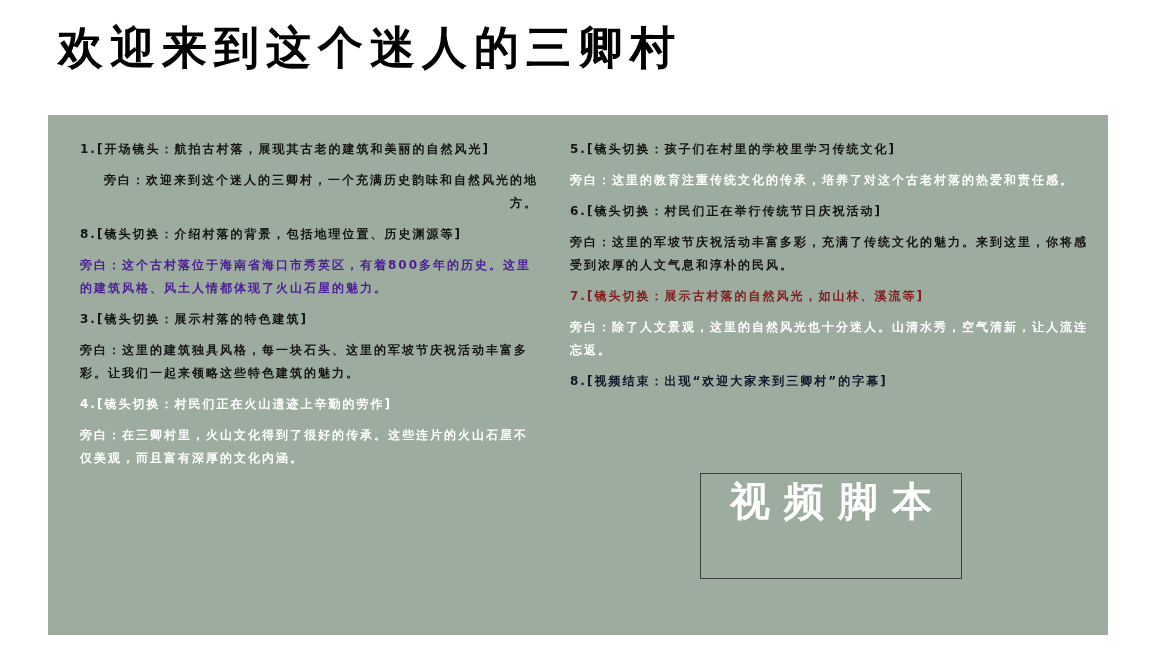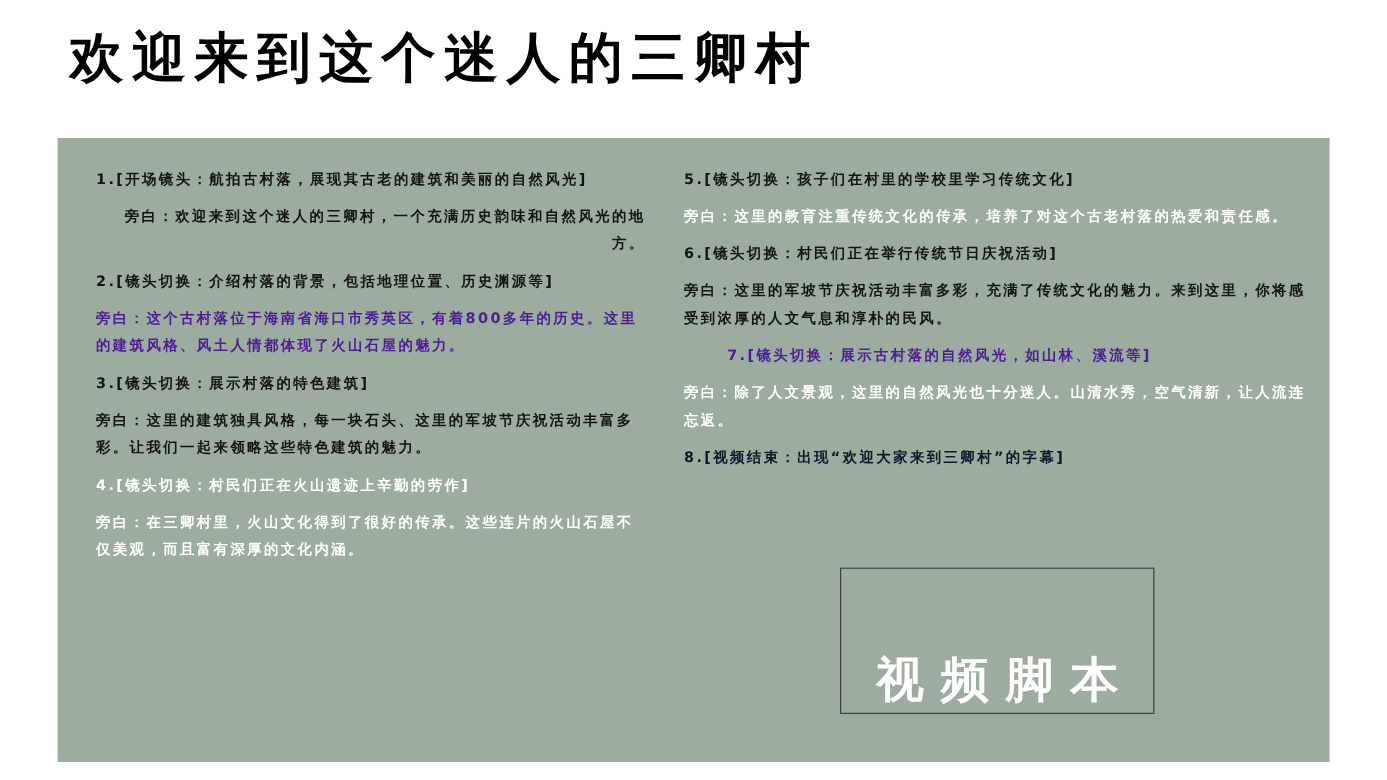--- a/index.html
+++ b/index.html
@@ -44,24 +44,24 @@
     font-weight: 600;
     margin-bottom: 8px;
     text-align: left;
   }
 
   .script-box {
     position: absolute;
     left: 652px;
     top: 358px;
     width: 262px;
-    height: 122px;
+    height: 106px;
     border: 1px solid #3f3f3f;
     display: flex;
-    align-items: flex-end;
+    align-items: flex-start;
     justify-content: center;
   }
 
   .script-box-label {
     font-size: 40px;
     font-weight: 700;
     letter-spacing: 14px;
     padding-left: 14px;
     white-space: nowrap;
   }
@@ -76,21 +76,21 @@
   <div class="script-panel" style="background-color: rgb(156, 172, 159);">
 
     <div class="col col-left">
 
       <div class="script-item">
         <p class="para" style="color: rgb(20, 20, 20);">1.[开场镜头：航拍古村落，展现其古老的建筑和美丽的自然风光]</p>
         <p class="para" style="color: rgb(20, 20, 20); text-align: right;">旁白：欢迎来到这个迷人的三卿村，一个充满历史韵味和自然风光的地方。</p>
       </div>
 
       <div class="script-item">
-        <p class="para" style="color: rgb(20, 20, 20);">2.[镜头切换：介绍村落的背景，包括地理位置、历史渊源等]</p>
+        <p class="para" style="color: rgb(20, 20, 20);">8.[镜头切换：介绍村落的背景，包括地理位置、历史渊源等]</p>
         <p class="para" style="color: #4c1d95;">旁白：这个古村落位于海南省海口市秀英区，有着800多年的历史。这里的建筑风格、风土人情都体现了火山石屋的魅力。</p>
       </div>
 
       <div class="script-item">
         <p class="para" style="color: rgb(20, 20, 20);">3.[镜头切换：展示村落的特色建筑]</p>
         <p class="para" style="color: rgb(20, 20, 20);">旁白：这里的建筑独具风格，每一块石头、这里的军坡节庆祝活动丰富多彩。让我们一起来领略这些特色建筑的魅力。</p>
       </div>
 
       <div class="script-item">
         <p class="para" style="color: rgb(255, 255, 255);">4.[镜头切换：村民们正在火山遗迹上辛勤的劳作]</p>
@@ -105,21 +105,21 @@
         <p class="para" style="color: rgb(20, 20, 20);">5.[镜头切换：孩子们在村里的学校里学习传统文化]</p>
         <p class="para" style="color: rgb(255, 255, 255);">旁白：这里的教育注重传统文化的传承，培养了对这个古老村落的热爱和责任感。</p>
       </div>
 
       <div class="script-item">
         <p class="para" style="color: rgb(20, 20, 20);">6.[镜头切换：村民们正在举行传统节日庆祝活动]</p>
         <p class="para" style="color: rgb(20, 20, 20);">旁白：这里的军坡节庆祝活动丰富多彩，充满了传统文化的魅力。来到这里，你将感受到浓厚的人文气息和淳朴的民风。</p>
       </div>
 
       <div class="script-item">
-        <p class="para" style="color: #4c1d95; margin-left: 36px;">7.[镜头切换：展示古村落的自然风光，如山林、溪流等]</p>
+        <p class="para" style="color: #7f1d1d;">7.[镜头切换：展示古村落的自然风光，如山林、溪流等]</p>
         <p class="para" style="color: rgb(255, 255, 255);">旁白：除了人文景观，这里的自然风光也十分迷人。山清水秀，空气清新，让人流连忘返。</p>
       </div>
 
       <div class="script-item">
         <p class="para" style="color: #0f172a;">8.[视频结束：出现“欢迎大家来到三卿村”的字幕]</p>
       </div>
 
     </div>
 
     <div class="script-box" style="border-color: rgb(63, 63, 63);">

